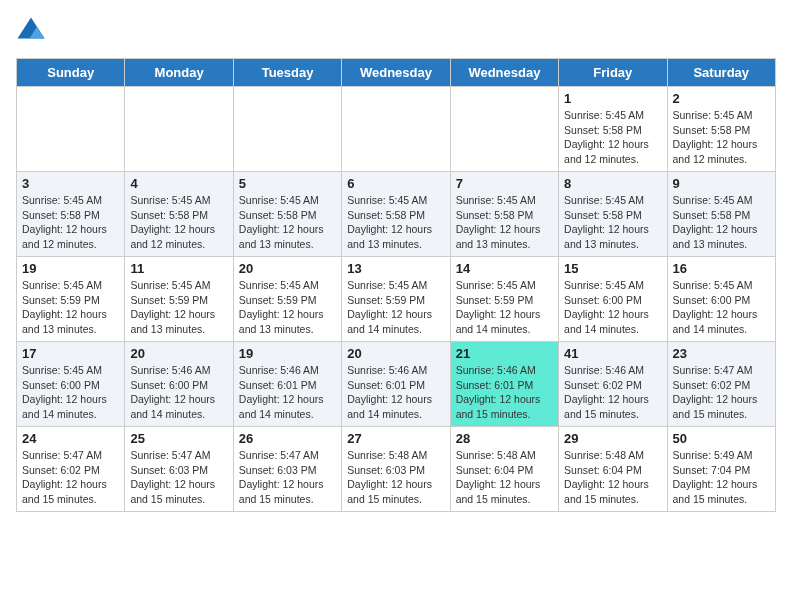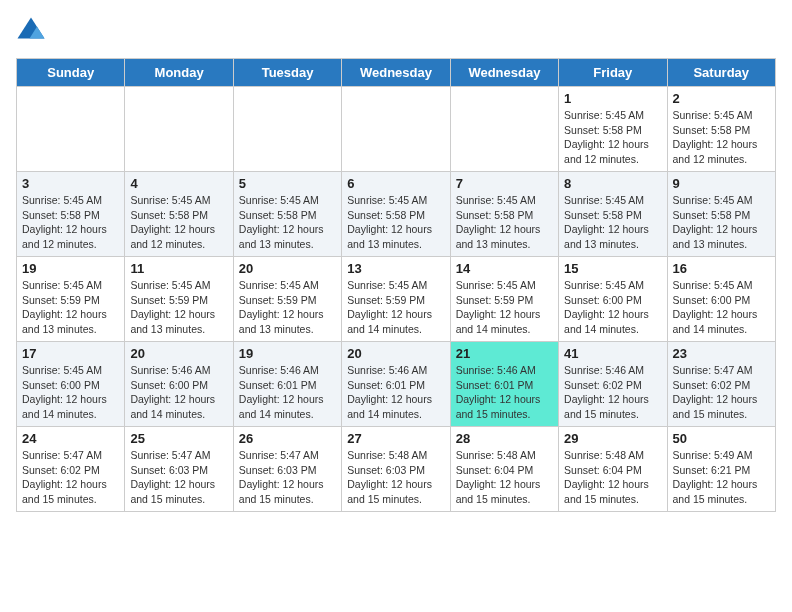--- a/index.html
+++ b/index.html
@@ -328,19 +328,19 @@
         <td>
           <span class="day-num">29</span>
           <div class="day-info" style="white-space: pre-line;">Sunrise: 5:48 AM
 Sunset: 6:04 PM
 Daylight: 12 hours
 and 15 minutes.</div>
         </td>
         <td>
           <span class="day-num">50</span>
           <div class="day-info" style="white-space: pre-line;">Sunrise: 5:49 AM
-Sunset: 6:21 PM
+Sunset: 7:04 PM
 Daylight: 12 hours
 and 15 minutes.</div>
         </td>
       </tr>
     </tbody>
 </table>
 
 </body></html>

